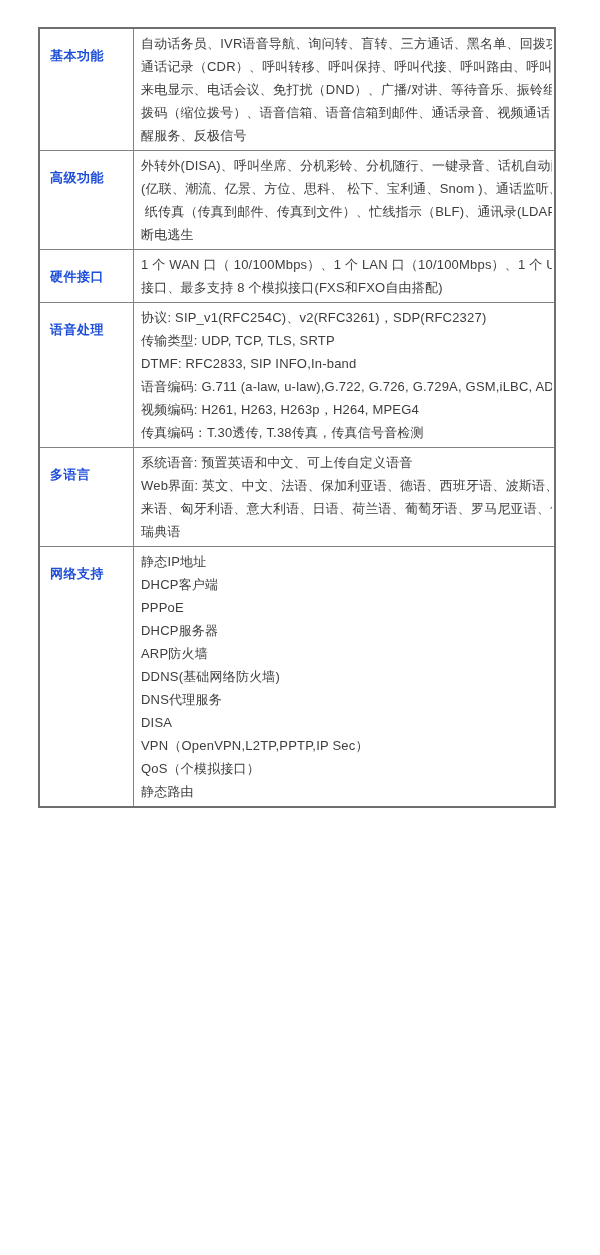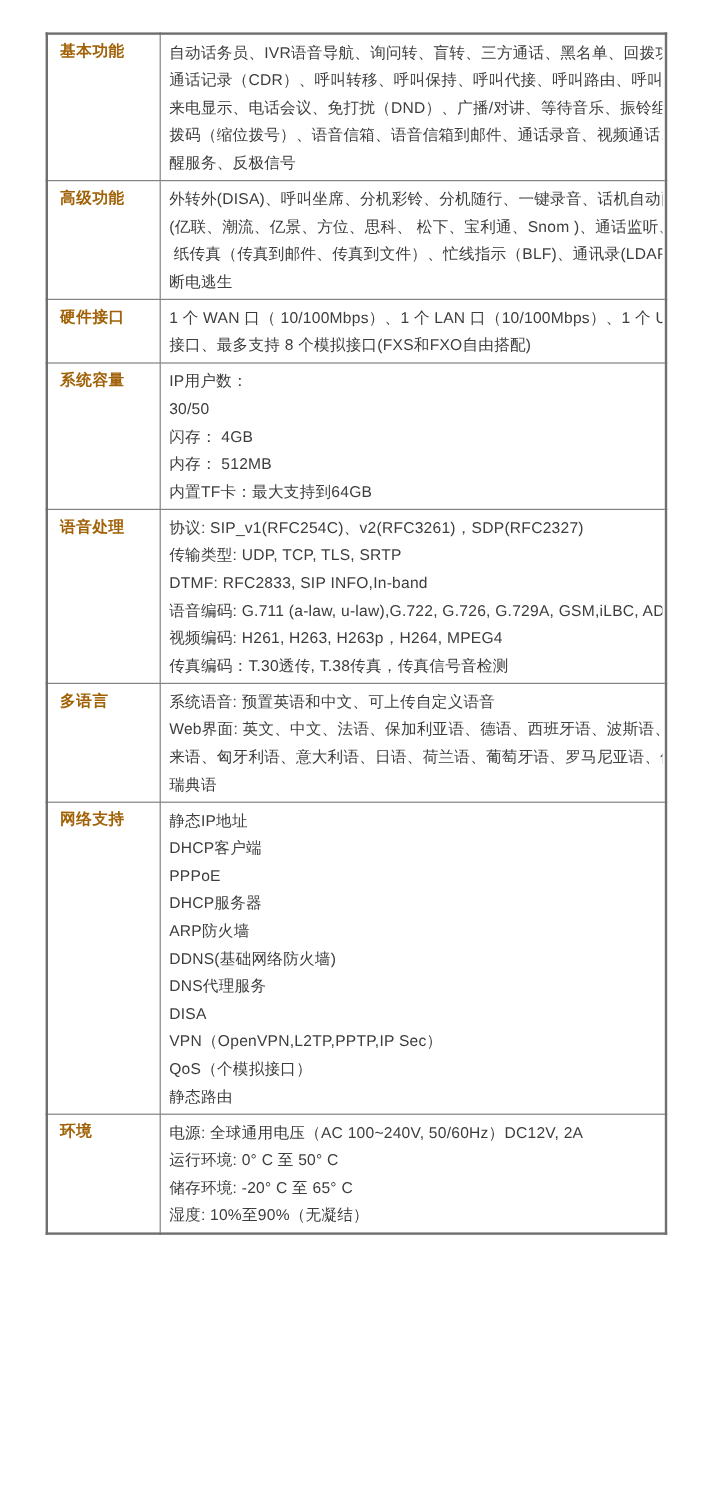--- a/index.html
+++ b/index.html
@@ -32,22 +32,22 @@
   table.spec-table th,
   table.spec-table td {
     border: 1px solid #828282;
     vertical-align: top;
     font-size: 13px;
   }
   table.spec-table th {
     width: 79px;
     text-align: left;
     font-weight: bold;
-    color: #a16207;
-    padding: 5px 4px 3px 10px;
+    color: #1d4ed8;
+    padding: 18px 4px 3px 10px;
     letter-spacing: 0.5px;
     line-height: 18px;
   }
   table.spec-table td {
     color: #3d3d3d;
     padding: 3px 2px 3px 7px;
   }
   .line {
     line-height: 23px;
     white-space: pre;
@@ -81,30 +81,20 @@
           </td>
         </tr>
         <tr>
           <th>硬件接口</th>
           <td>
             <div class="line">1 个 WAN 口（ 10/100Mbps）、1 个 LAN 口（10/100Mbps）、1 个 USB</div>
             <div class="line">接口、最多支持 8 个模拟接口(FXS和FXO自由搭配)</div>
           </td>
         </tr>
         <tr>
-          <th>系统容量</th>
-          <td>
-            <div class="line">IP用户数：</div>
-            <div class="line">30/50</div>
-            <div class="line">闪存： 4GB</div>
-            <div class="line">内存： 512MB</div>
-            <div class="line">内置TF卡：最大支持到64GB</div>
-          </td>
-        </tr>
-        <tr>
           <th>语音处理</th>
           <td>
             <div class="line">协议: SIP_v1(RFC254C)、v2(RFC3261)，SDP(RFC2327)</div>
             <div class="line">传输类型: UDP, TCP, TLS, SRTP</div>
             <div class="line">DTMF: RFC2833, SIP INFO,In-band</div>
             <div class="line">语音编码: G.711 (a-law, u-law),G.722, G.726, G.729A, GSM,iLBC, ADPCM,</div>
             <div class="line">视频编码: H261, H263, H263p，H264, MPEG4</div>
             <div class="line">传真编码：T.30透传, T.38传真，传真信号音检测</div>
           </td>
         </tr>
@@ -126,24 +116,15 @@
             <div class="line">DHCP服务器</div>
             <div class="line">ARP防火墙</div>
             <div class="line">DDNS(基础网络防火墙)</div>
             <div class="line">DNS代理服务</div>
             <div class="line">DISA</div>
             <div class="line">VPN（OpenVPN,L2TP,PPTP,IP Sec）</div>
             <div class="line">QoS（个模拟接口）</div>
             <div class="line">静态路由</div>
           </td>
         </tr>
-        <tr>
-          <th>环境</th>
-          <td>
-            <div class="line">电源: 全球通用电压（AC 100~240V, 50/60Hz）DC12V, 2A</div>
-            <div class="line">运行环境: 0° C 至 50° C</div>
-            <div class="line">储存环境: -20° C 至 65° C</div>
-            <div class="line">湿度: 10%至90%（无凝结）</div>
-          </td>
-        </tr>
       </tbody>
   </table>
 </div>
 
 </body></html>

